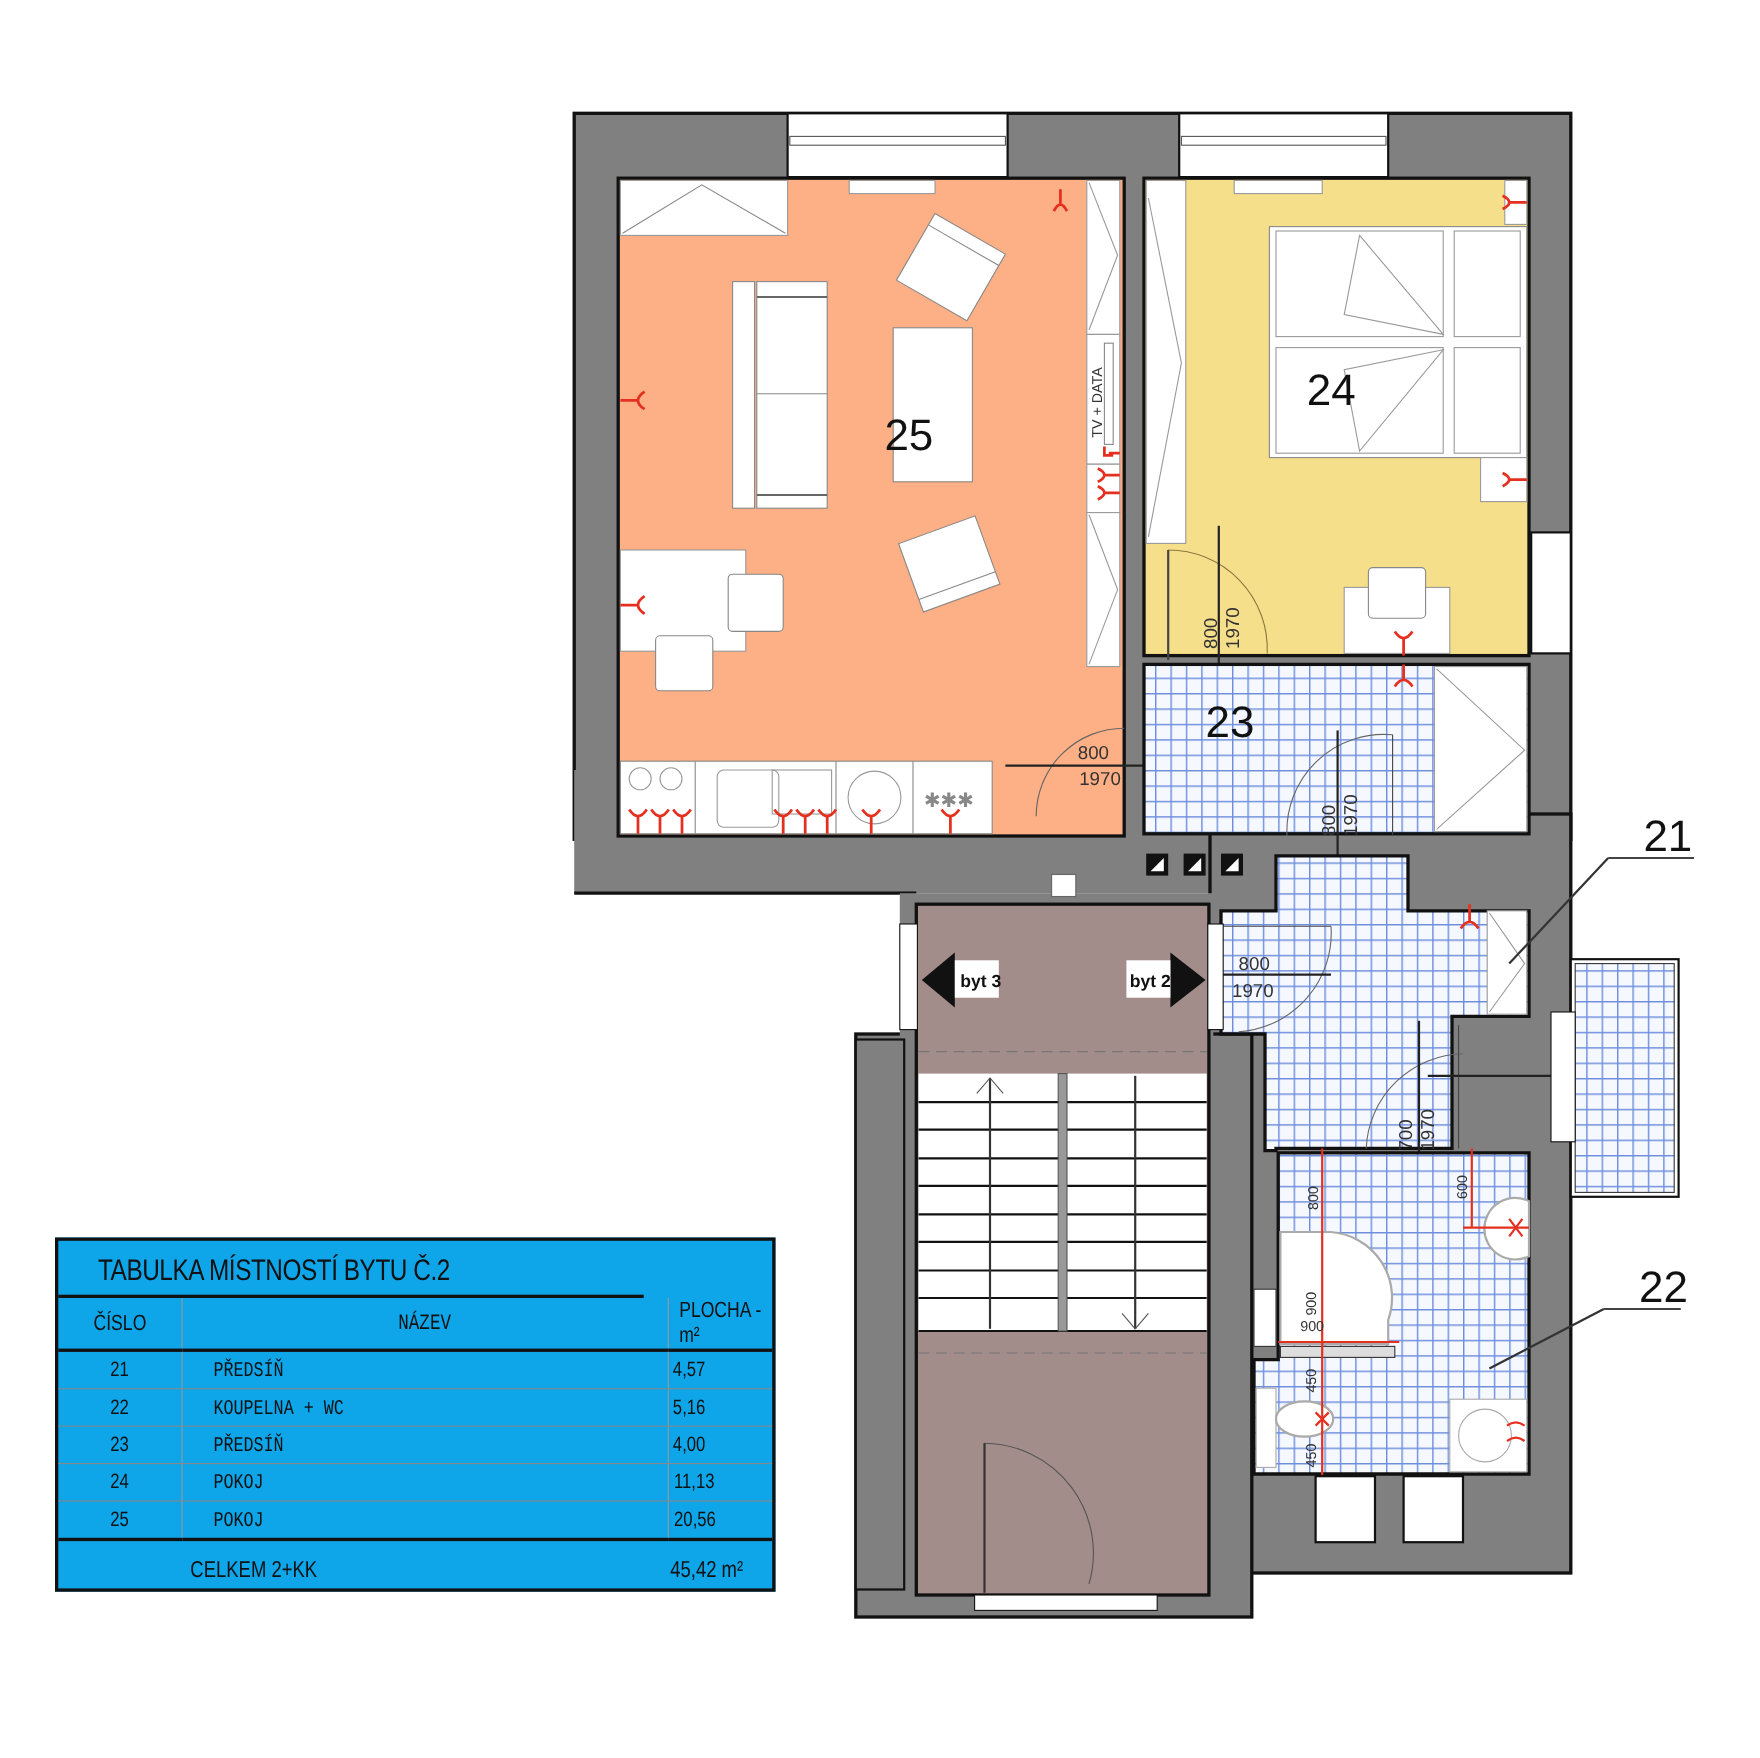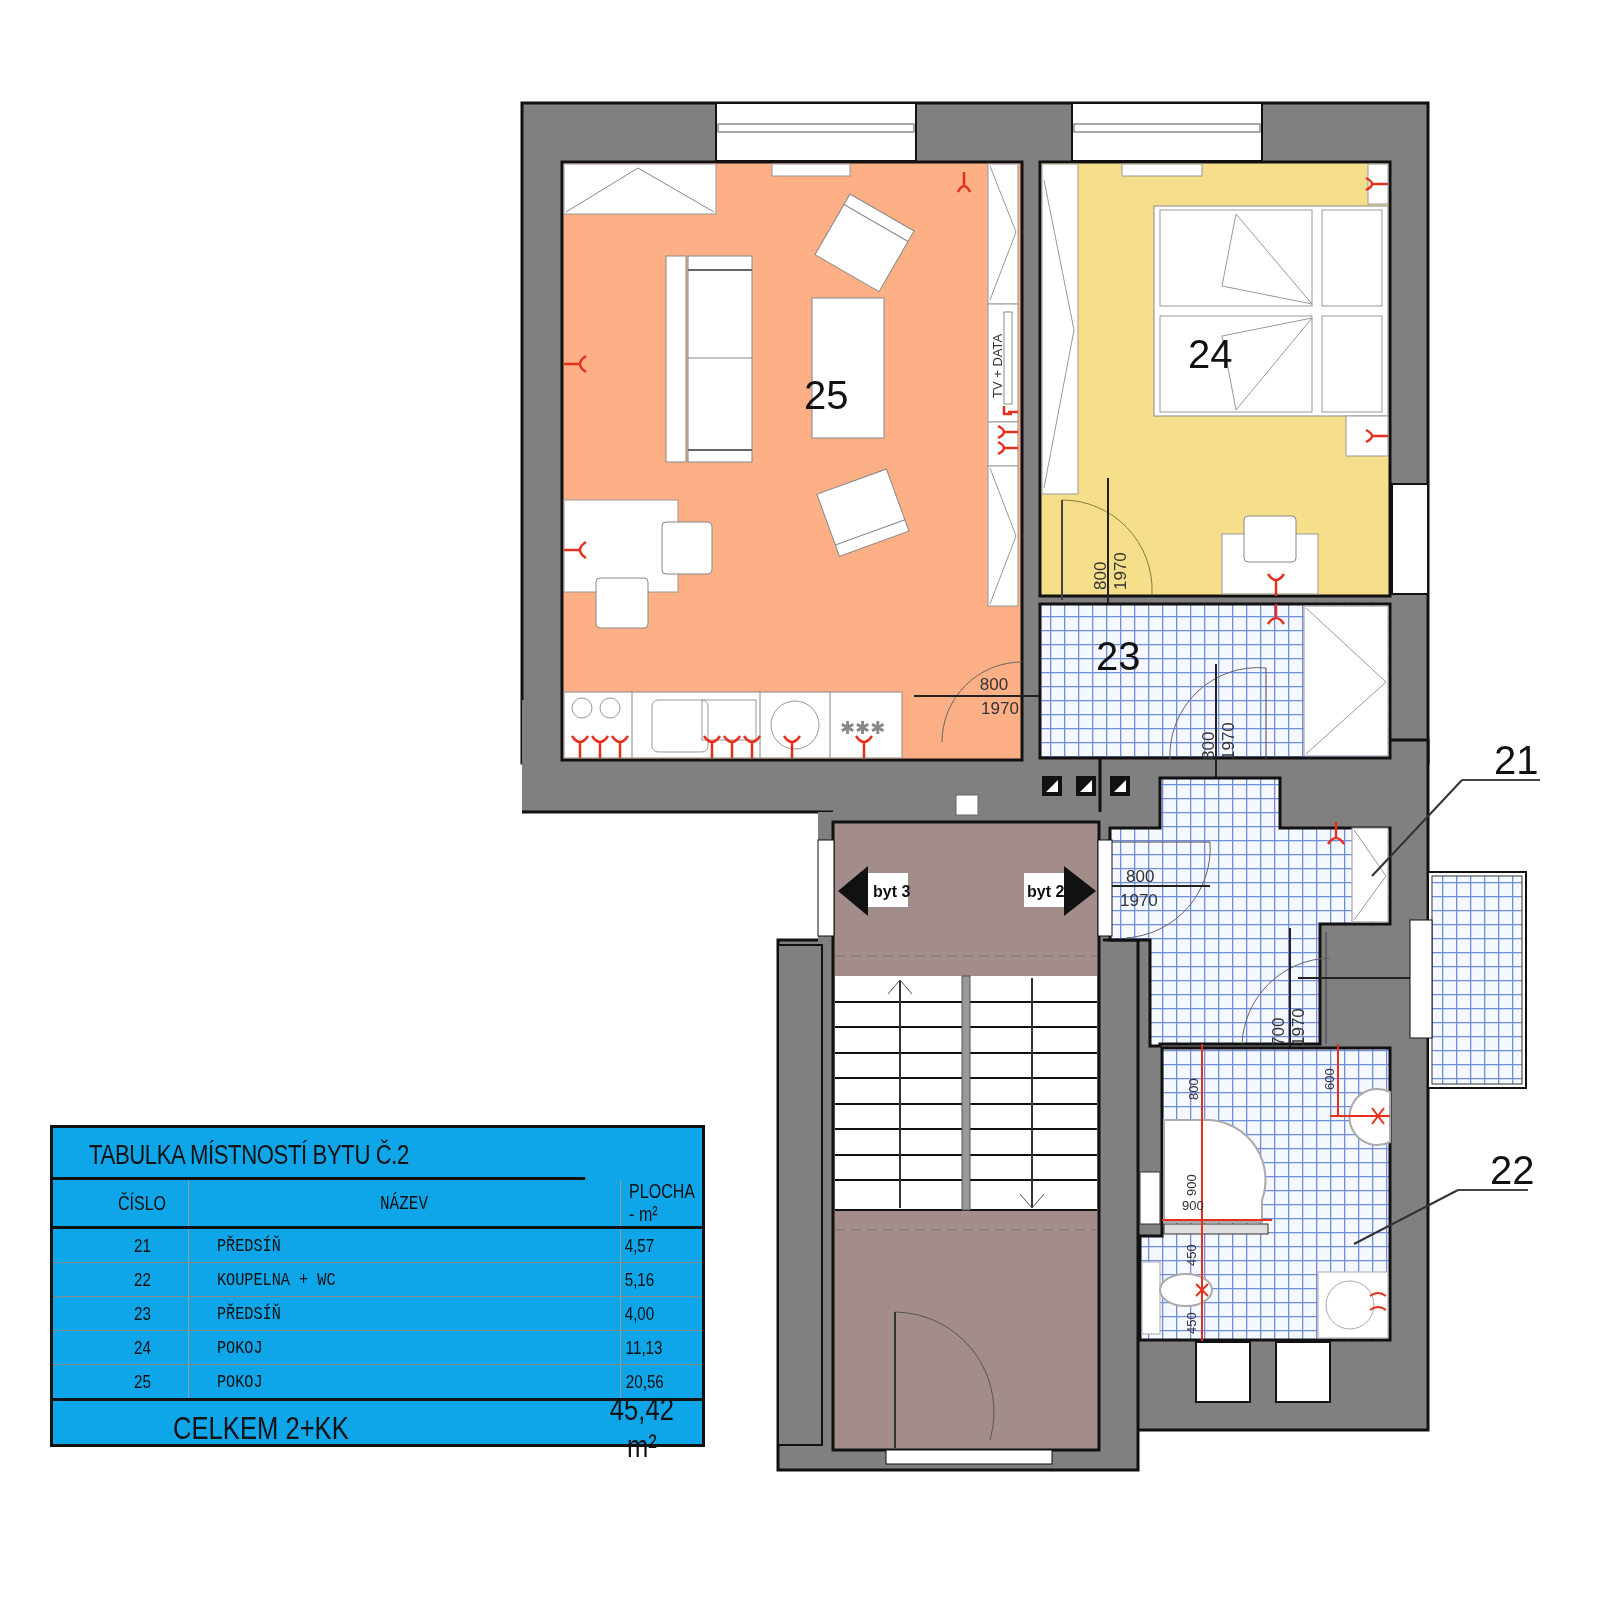--- a/index.html
+++ b/index.html
@@ -19,26 +19,26 @@
   }
   #room-table .title {
     height: 52px; border-bottom: 3px solid #111; box-sizing: border-box;
     font-size: 27px; padding-left: 44px; line-height: 54px; letter-spacing: -0.5px;
     transform: scaleX(0.82); transform-origin: left center; white-space: nowrap; color: #111;
   }
   #room-table table { width: 100%; border-collapse: collapse; }
   #room-table th, #room-table td { color: #111; font-weight: normal; padding: 0; }
   #room-table th { height: 44px; font-size: 20px; border-bottom: 3px solid #111; }
   #room-table td { height: 33px; font-size: 19px; border-bottom: 1px solid #888; }
-  #room-table .c1 { width: 92px; text-align: center; border-right: 1px solid #999; padding-left: 44px; }
+  #room-table .c1 { width: 112px; text-align: center; border-right: 1px solid #999; }
   #room-table .c2 { width: 413px; text-align: left; padding-left: 28px; border-right: 1px solid #999; font-family: Liberation Mono, monospace; }
   #room-table th.c2 { text-align: center; padding-left: 0; }
   #room-table .c3 { text-align: left; }
   #room-table tr.last td { border-bottom: 3px solid #111; }
-  #room-table .total { height: 54px; display: flex; align-items: center; font-size: 32px; color:#111; }
+  #room-table .total { height: 54px; display: flex; align-items: center; font-size: 21px; color:#111; }
   #room-table .total .tl { margin-left: 120px; width: 410px; }
   #room-table .total .tv { width: 120px; text-align: center; text-decoration: underline; }
   .narrow { display: inline-block; transform: scaleX(0.8); transform-origin: center; }
   .narrow-l { display: inline-block; transform: scaleX(0.8); transform-origin: left center; }
 </style>
 </head>
 <body>
 
 <svg id="plan" viewBox="0 0 1600 1598" xmlns="http://www.w3.org/2000/svg">
   <defs>

